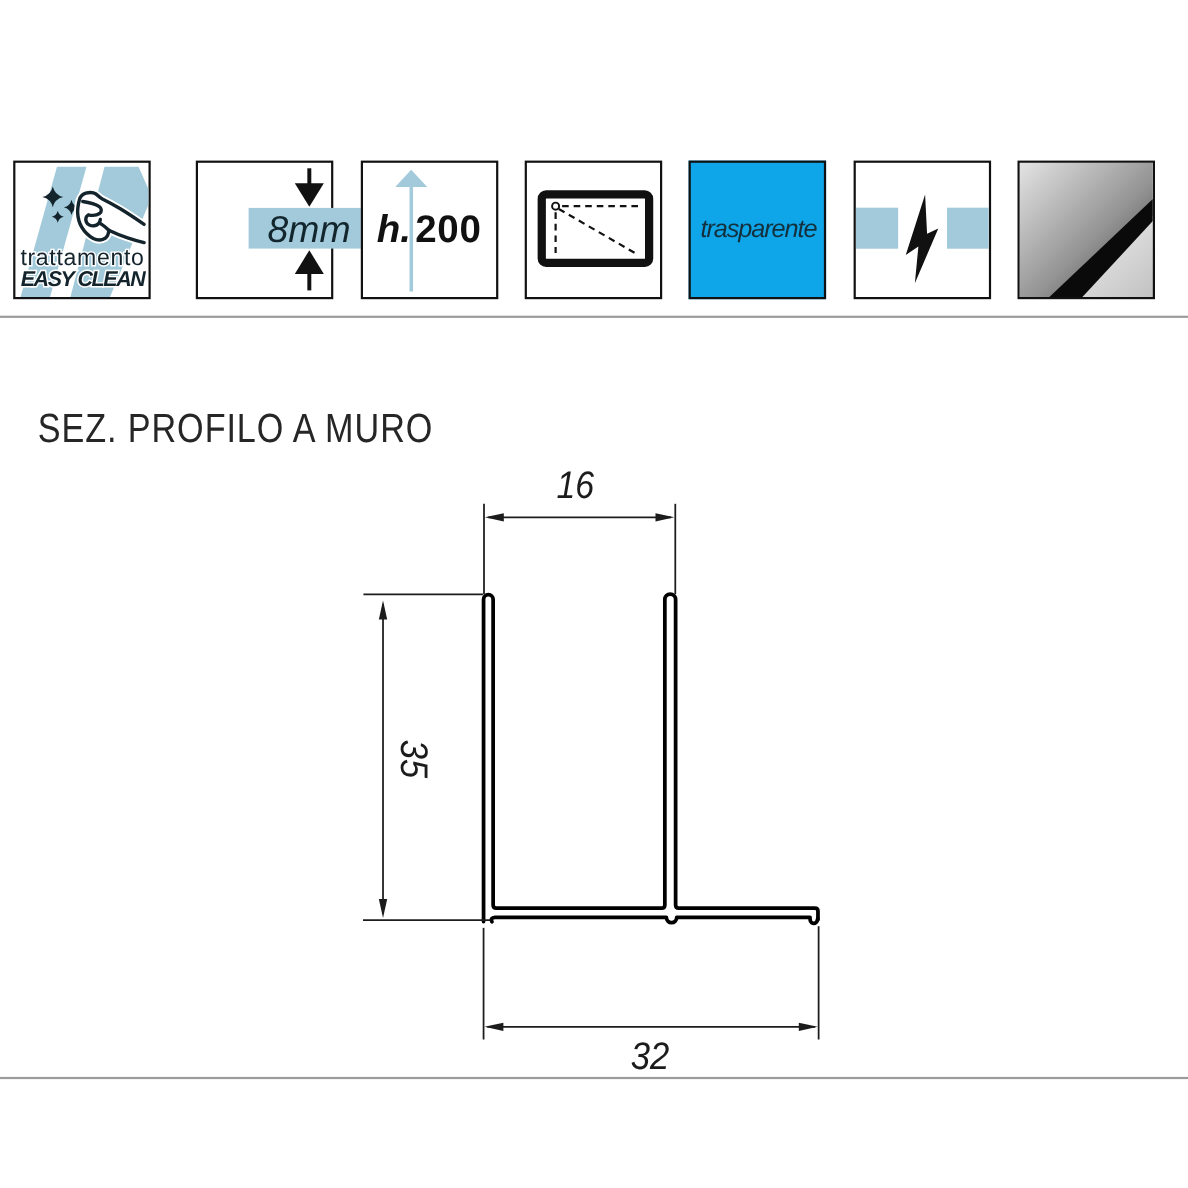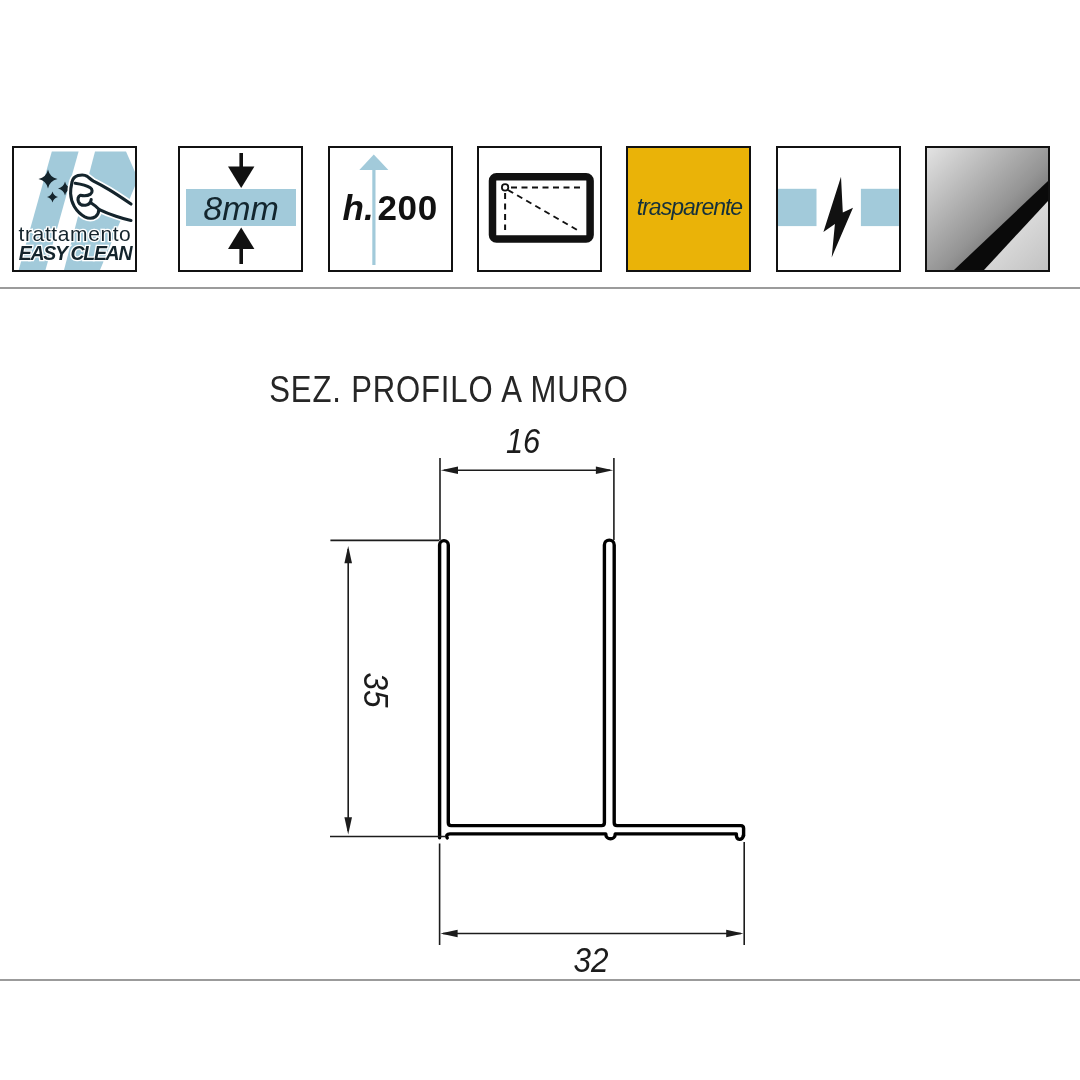--- a/index.html
+++ b/index.html
@@ -43,21 +43,21 @@
              C 75.5,50.1 70.5,49.8 68.3,49.3 C 66.2,50.6 65.6,53.3 66.5,55.8
              C 67.6,58.3 70.6,59.6 73.5,59.2 C 76.5,58.8 78.8,56.5 79.2,53.5" fill="none" stroke="#14242c" stroke-width="3.1" stroke-linecap="round" stroke-linejoin="round"></path>
     <path d="M 78.8,56.8 C 82,58.8 84.5,60.8 86.9,63.3" fill="none" stroke="#14242c" stroke-width="3.1" stroke-linecap="round"></path>
   </g>
 
   <text x="63" y="94.8" font-size="21" font-weight="400" letter-spacing="0.6" fill="#14242c" text-anchor="middle" style="paint-order:stroke" stroke="#fff" stroke-width="2.6">trattamento</text>
   <text x="63" y="114" font-size="19.5" font-weight="bold" font-style="italic" letter-spacing="-1.3" fill="#14242c" text-anchor="middle" style="paint-order:stroke" stroke="#fff" stroke-width="2.6">EASY CLEAN</text>
 </svg>
 </div>
 
-<div class="icon" style="left:178px;">
+<div class="icon" style="left:178px;padding-left:40px;">
 <svg width="121" height="122" viewBox="2 2 121 122">
 
   <rect x="8" y="43" width="110" height="37" fill="#a2cada"></rect>
 
   <g fill="#111">
     <rect x="61.4" y="7" width="3.6" height="15"></rect>
     <polygon points="50,20.5 76.4,20.5 63.2,42"></polygon>
   </g>
 
   <g fill="#111">
@@ -91,21 +91,21 @@
   <circle cx="28.1" cy="41.4" r="3.2" fill="none" stroke="#111" stroke-width="1.8"></circle>
 
   <g stroke="#111" stroke-width="2" fill="none" stroke-dasharray="6 4.5">
     <line x1="34" y1="41.4" x2="104" y2="41.4"></line>
     <line x1="28.1" y1="47" x2="28.1" y2="84"></line>
     <line x1="31" y1="44" x2="102" y2="85"></line>
   </g>
 </svg>
 </div>
 
-<div class="icon" style="left:626px;background:#eab308;">
+<div class="icon" style="left:626px;background:#0ea5e9;">
 <svg width="121" height="122" viewBox="2 2 121 122">
 
   <text x="63.5" y="69.3" font-size="23" font-style="italic" letter-spacing="-1" fill="#14303c" text-anchor="middle">trasparente</text>
 </svg>
 </div>
 
 <div class="icon" style="left:776px;">
 <svg width="121" height="122" viewBox="2 2 121 122">
 
   <rect x="2" y="42.8" width="38.5" height="37.3" fill="#a2cada"></rect>
@@ -133,21 +133,21 @@
   <rect x="2" y="2" width="123" height="123" fill="url(#cg1)"></rect>
 
   <polygon points="123,50 123,124 40,124" fill="url(#cg2)"></polygon>
 
   <polygon points="123,35 123,55 59,124 29,124" fill="#0a0a0a"></polygon>
 </svg>
 </div>
 
 <div style="position:absolute;left:0;top:287px;width:1080px;height:2px;background:#9b9b9b;"></div>
 
-<div style="position:absolute;left:0;top:369px;width:898px;text-align:center;">
+<div style="position:absolute;left:0;top:369px;width:898px;">
   <span style="display:inline-block;font-size:37px;color:#262626;transform:scaleX(0.84);transform-origin:50% 50%;white-space:nowrap;letter-spacing:1px;">SEZ. PROFILO A MURO</span>
 </div>
 
 <svg style="position:absolute;left:0;top:0;" width="1080" height="1080" viewBox="0 0 1080 1080">
 
   <g stroke="#000" stroke-width="3.4" fill="none" stroke-linecap="round" stroke-linejoin="round">
 
     <path d="M 439.6,837.8 L 439.6,545 A 4.35,4.35 0 0 1 448.3,545 L 448.3,822.8
              Q 448.3,825.6 451.1,825.6 L 601.6,825.6 Q 604.4,825.6 604.4,822.8 L 604.4,545
              A 4.9,4.9 0 0 1 614.2,545 L 614.2,822.8 Q 614.2,825.6 617,825.6

